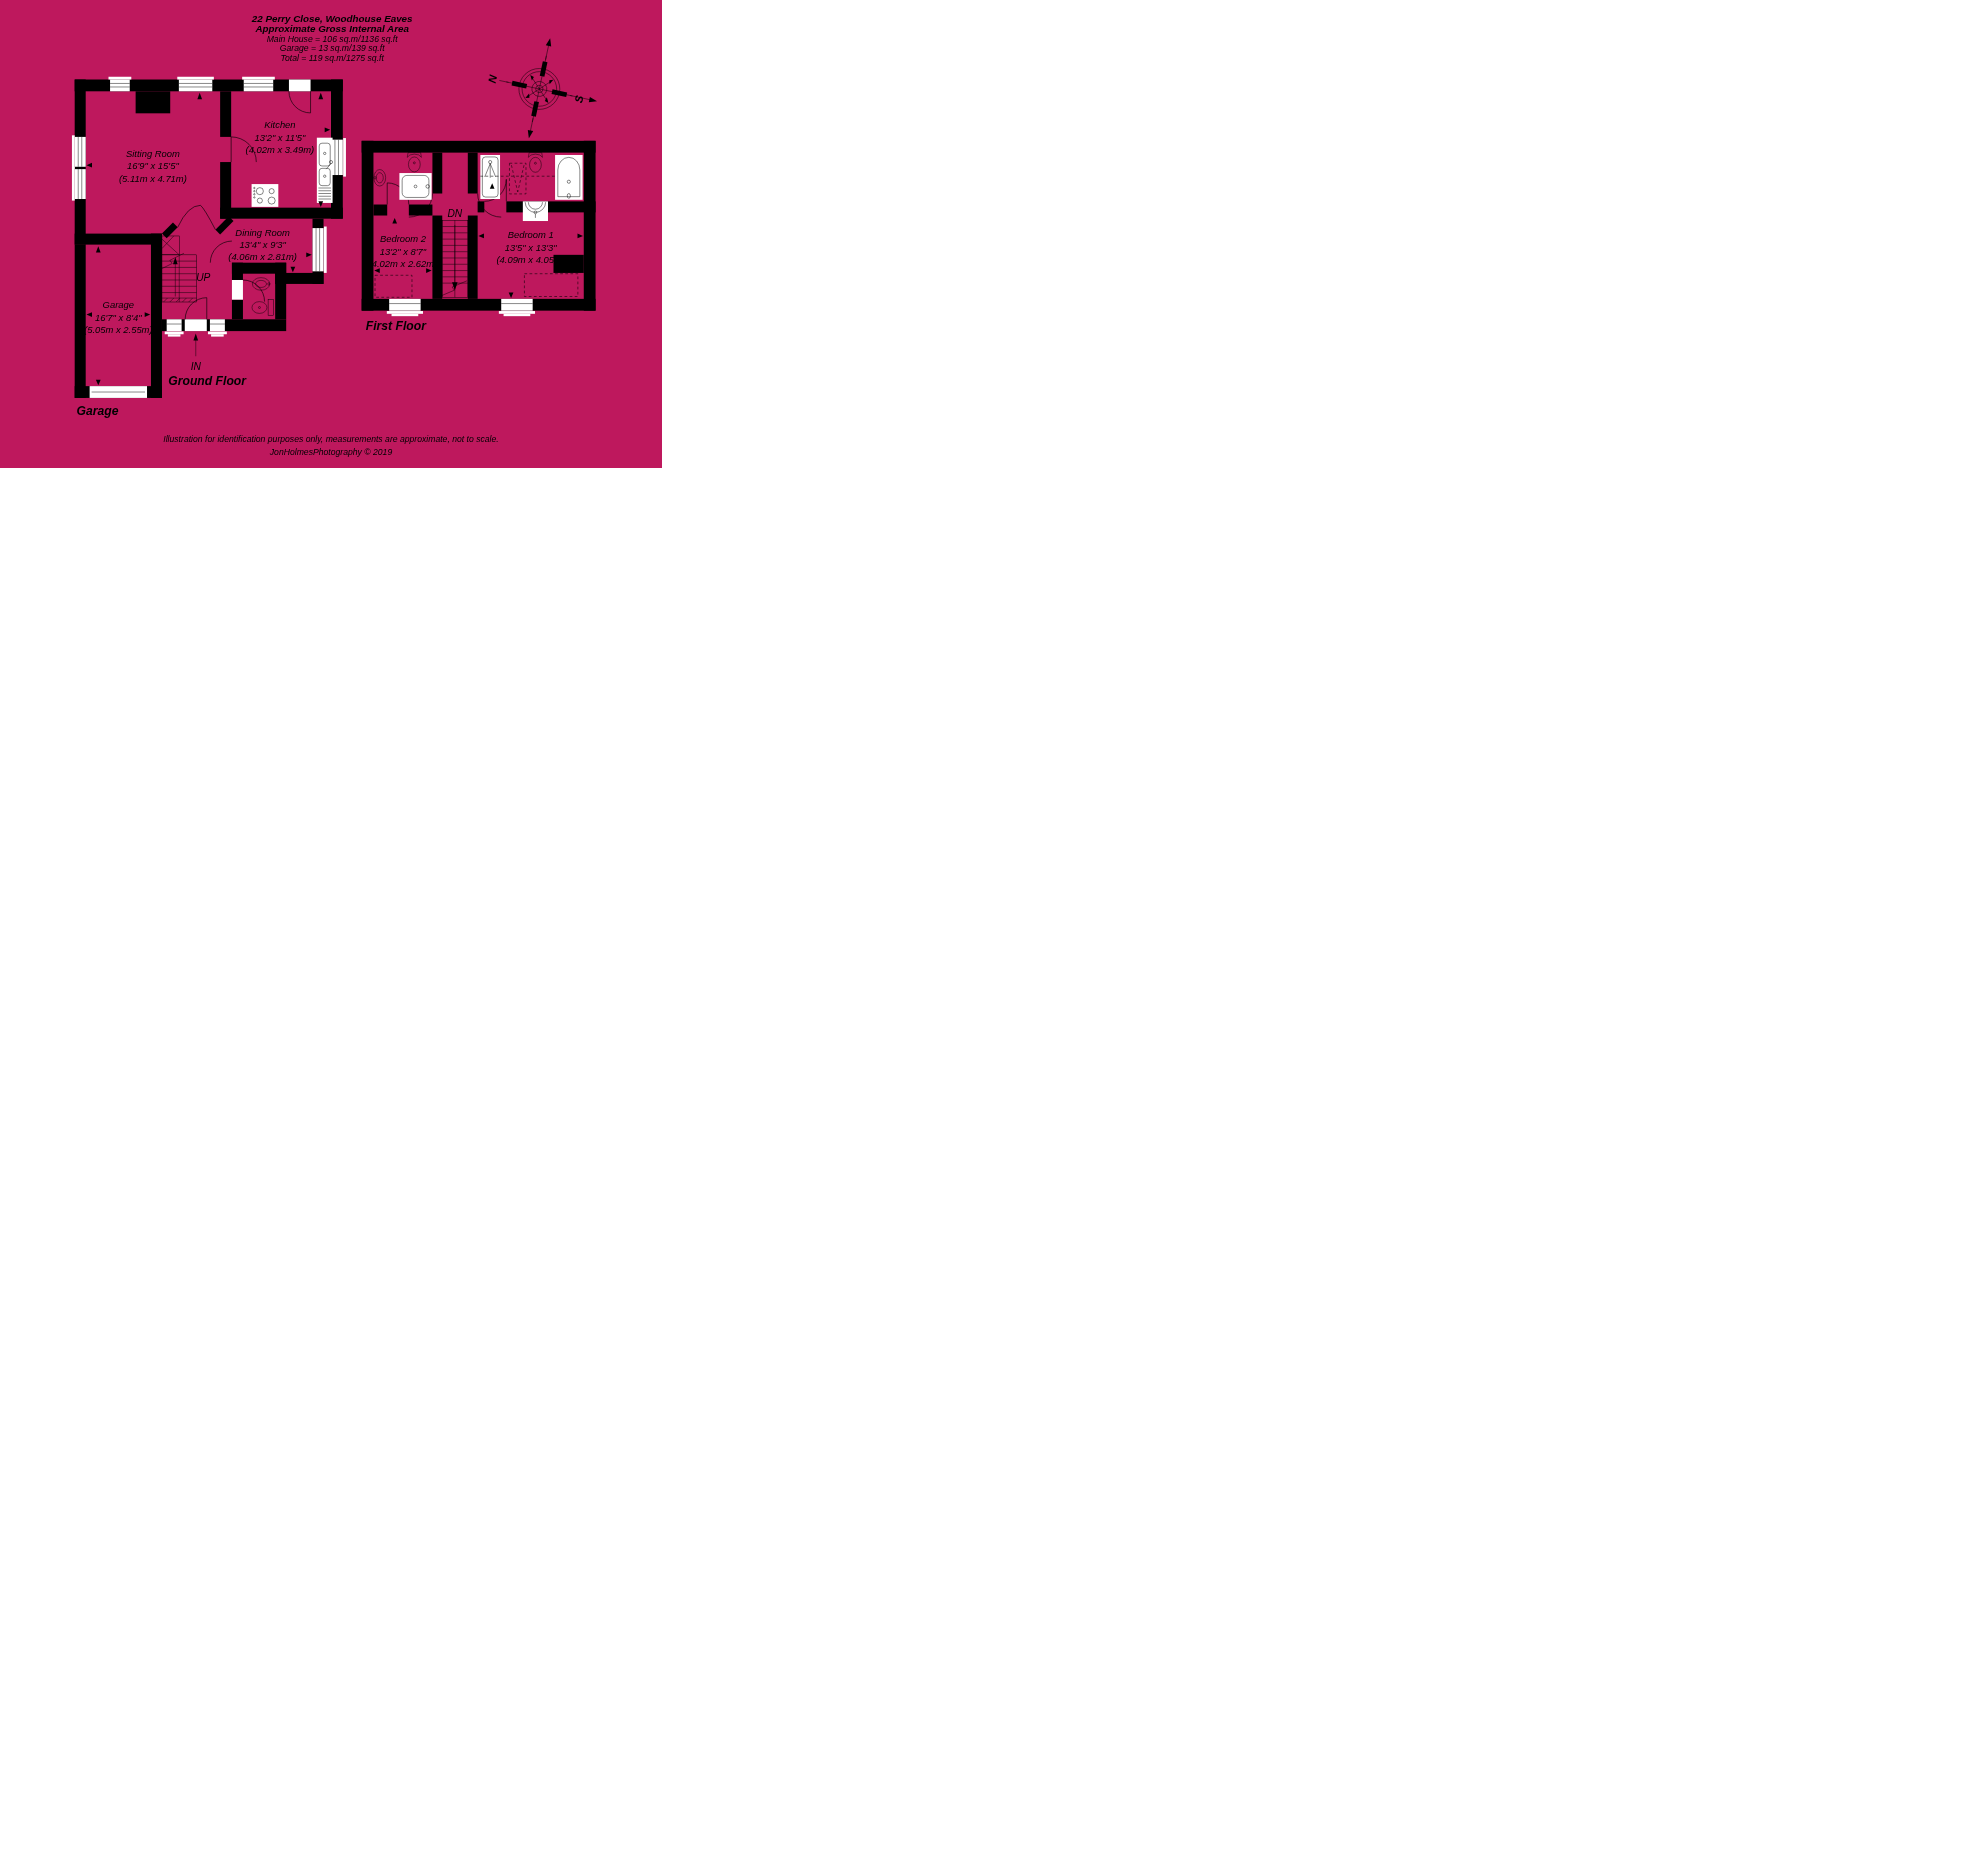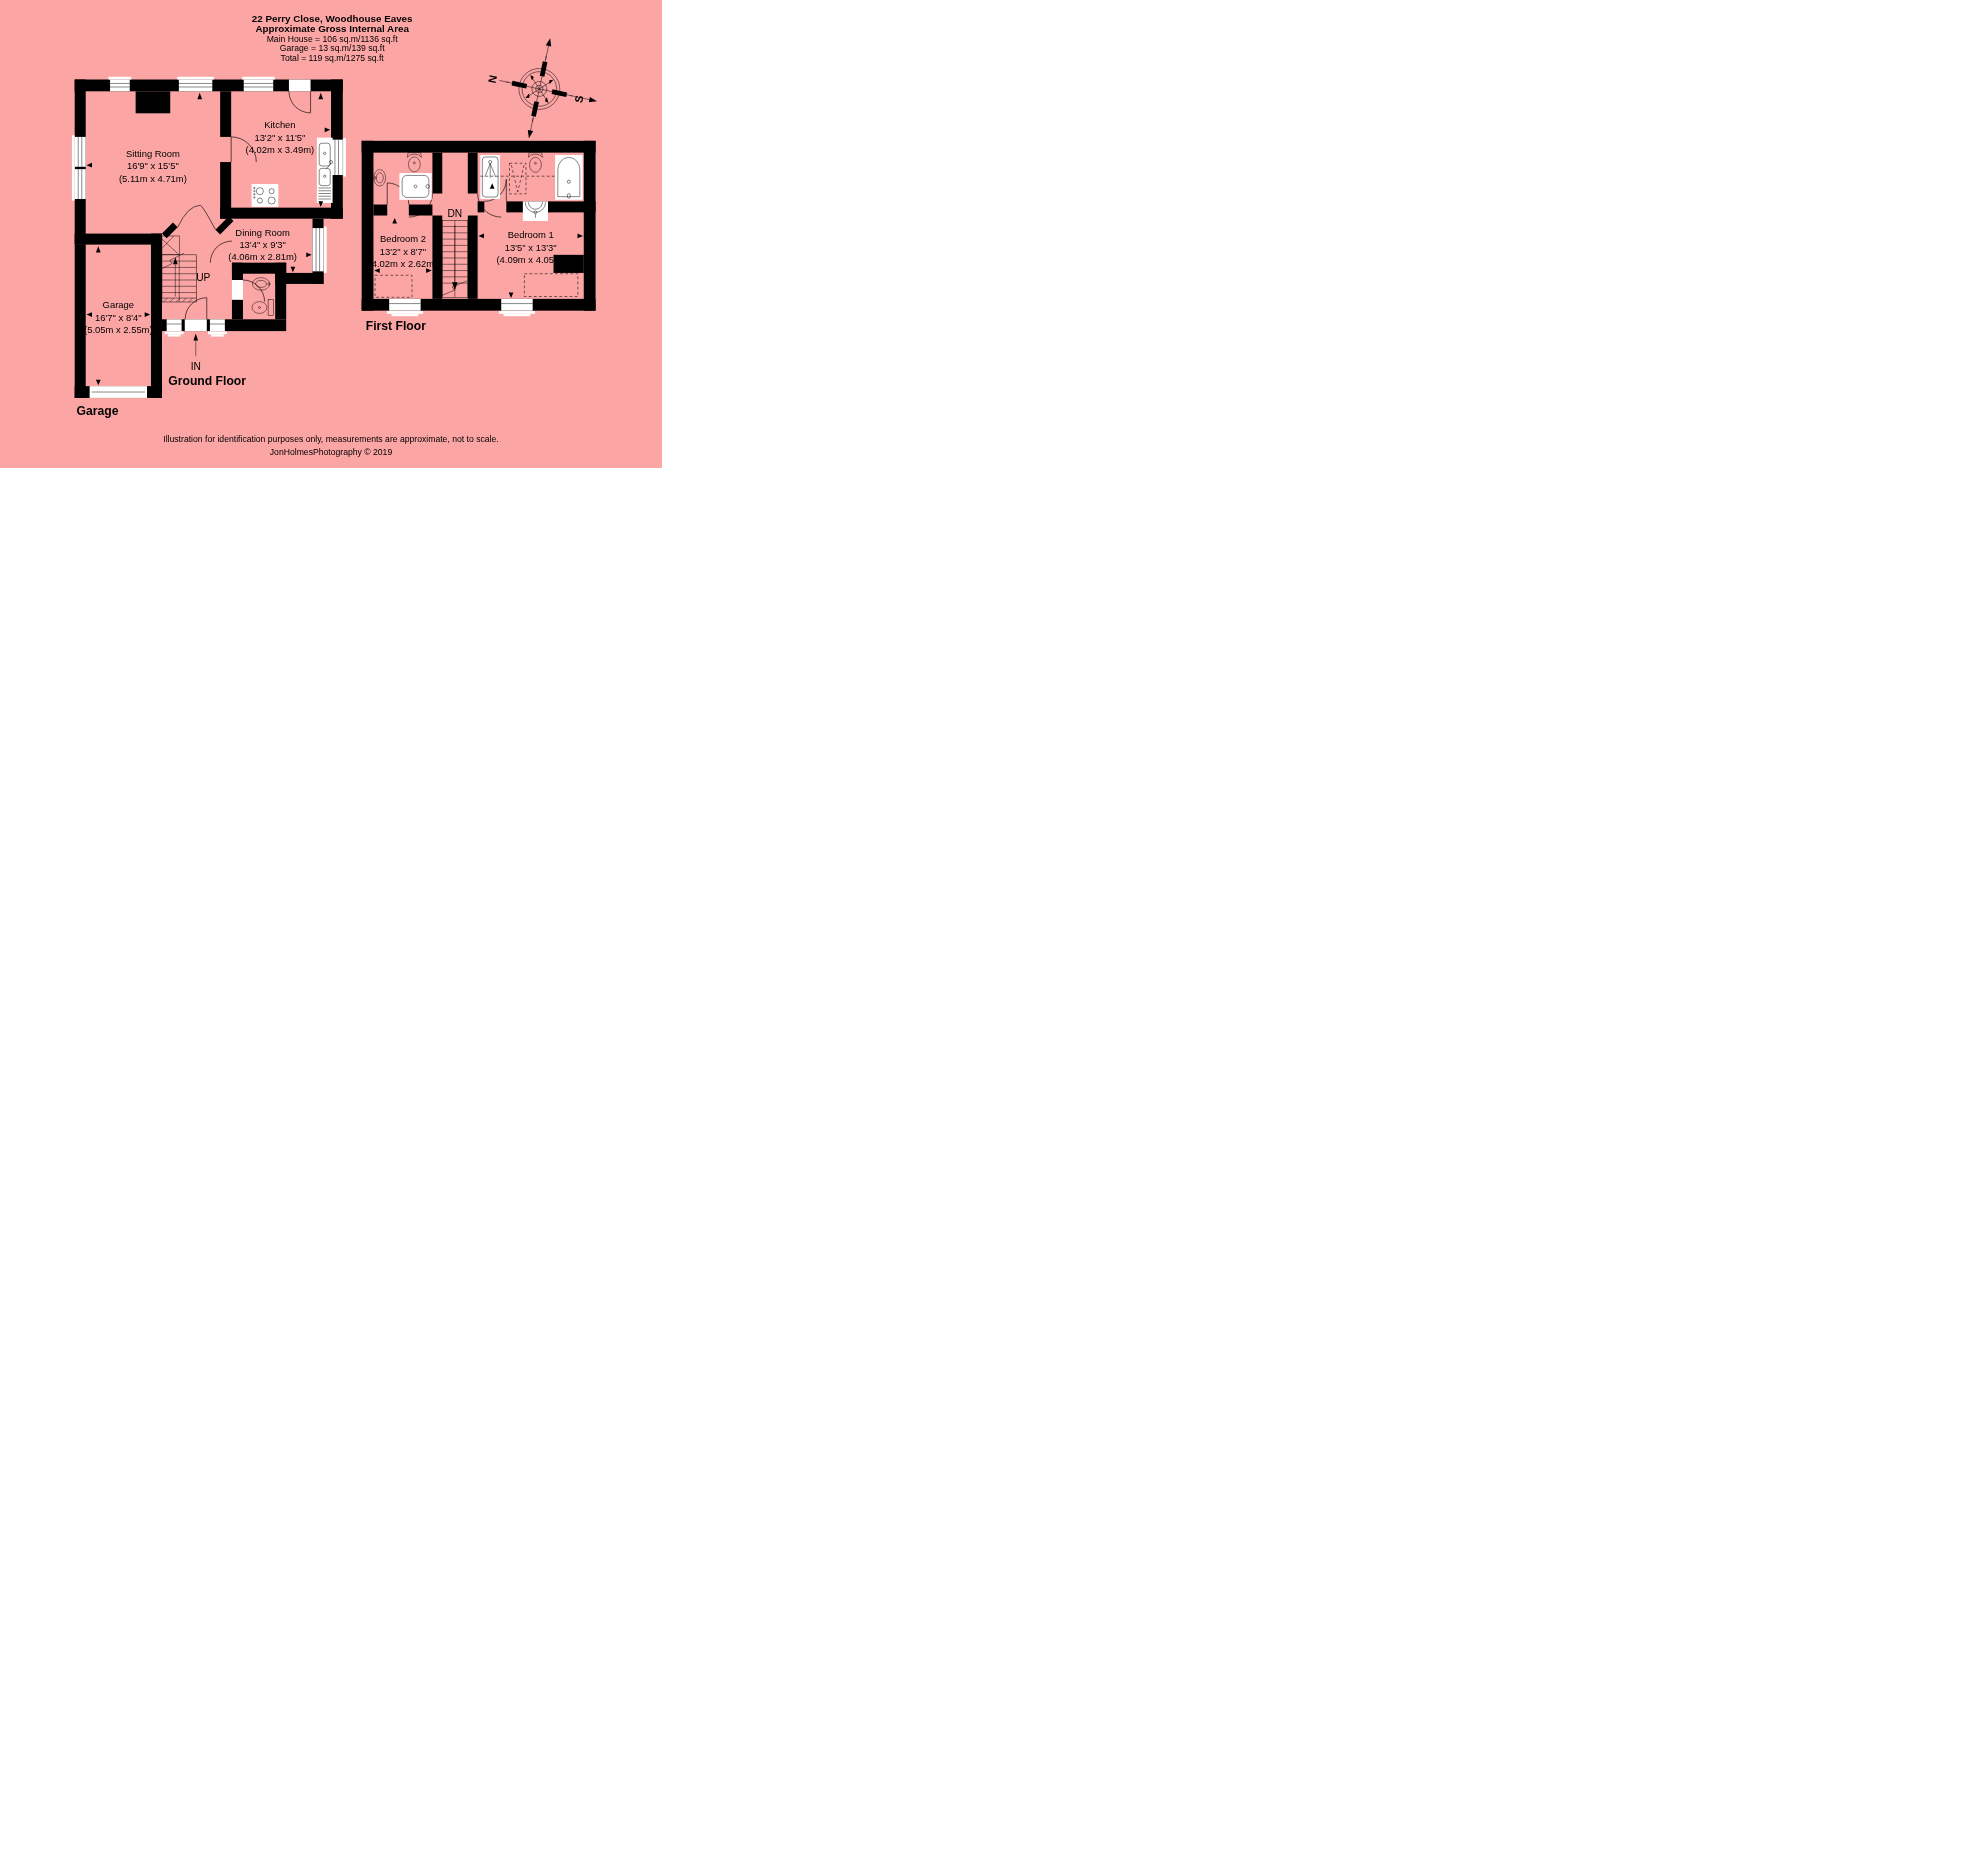--- a/index.html
+++ b/index.html
@@ -1,17 +1,17 @@
 <!DOCTYPE html>
 <html style="font-size:6.3px"><head>
 <meta charset="utf-8">
 <style>
   html,body{margin:0;padding:0;background:#ffffff;}
-  .page{width:662px;height:468px;position:relative;background:#fca5a5;
-        font-family:"Liberation Sans", sans-serif;}
+  .page{width:662px;height:468px;position:relative;background:#be185d;
+        font-family:"Liberation Sans", sans-serif;font-style:italic;}
   svg{display:block;}
   text{fill:#000;}
   .t-bold{font-weight:bold;}
   .hdr1{font-size:25px;font-weight:bold;}
   .hdr2{font-size:22px;}
   .room{font-size:24px;}
   .floor-title{font-size:31px;font-weight:bold;}
   .small-lab{font-size:26px;}
   .footer{font-size:22px;}
   .compass-letter{font-size:28px;}

